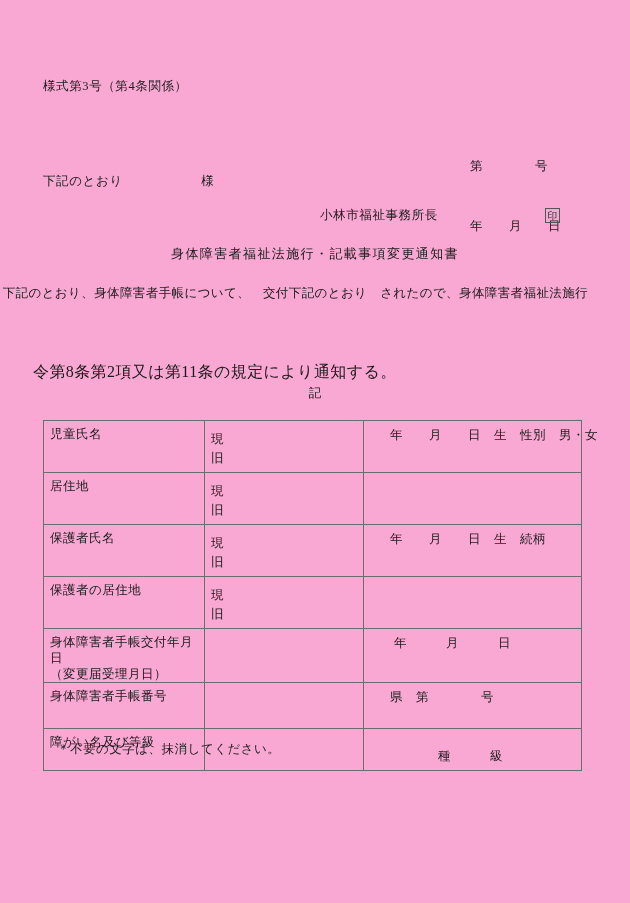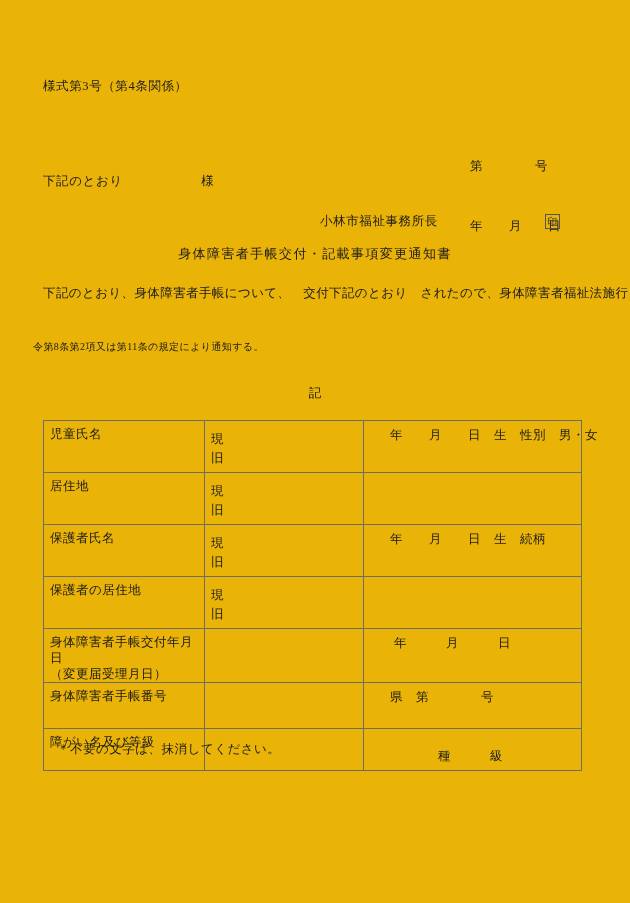--- a/index.html
+++ b/index.html
@@ -8,21 +8,21 @@
     background: #ffffff;
   }
   body {
     font-family: "Liberation Serif", "DejaVu Serif", serif;
     color: #1a1a1a;
   }
   #page {
     position: relative;
     width: 630px;
     height: 903px;
-    background: #eab308;
+    background: #f9a8d4;
     overflow: hidden;
   }
 
   .abs { position: absolute; }
 
   .form-no {
     left: 43px;
     top: 78px;
     font-size: 12.5px;
     letter-spacing: 0.6px;
@@ -48,21 +48,20 @@
 
   .issuer-row {
     left: 320px;
     top: 207px;
     width: 240px;
     font-size: 12.5px;
     display: flex;
     align-items: center;
     justify-content: space-between;
     letter-spacing: 0.6px;
-    margin-top: 6px;
   }
   .seal-box {
     width: 15px;
     height: 15px;
     border: 1px solid #555;
     font-size: 10px;
     line-height: 14px;
     text-align: center;
     color: #333;
     box-sizing: border-box;
@@ -82,36 +81,37 @@
     left: 43px;
     top: 283px;
     width: 545px;
     font-size: 12.5px;
   }
   .para-line {
     display: flex;
     align-items: center;
     white-space: pre;
     letter-spacing: 0.4px;
+    justify-content: flex-end;
   }
   .para-indent { display: inline-block; width: 14px; }
   .stack {
     display: inline-flex;
     flex-direction: row;
     align-items: center;
     justify-content: center;
     min-width: 130px;
     line-height: 21px;
   }
   .stack span { white-space: nowrap; }
 
   .clause {
     left: 33px;
-    top: 340px;
-    font-size: 10px;
+    top: 362px;
+    font-size: 16px;
     letter-spacing: 0.4px;
     white-space: nowrap;
   }
 
   .ki-mark {
     left: 0;
     top: 385px;
     width: 630px;
     text-align: center;
     font-size: 12.5px;
@@ -198,21 +198,21 @@
     <div>年　　月　　日</div>
   </div>
 
   <div class="abs addressee">下記のとおり　　　　　　様</div>
 
   <div class="abs issuer-row">
     <span>小林市福祉事務所長</span>
     <span class="seal-box">印</span>
   </div>
 
-  <div class="abs doc-title">身体障害者手帳交付・記載事項変更通知書</div>
+  <div class="abs doc-title">身体障害者福祉法施行・記載事項変更通知書</div>
 
   <div class="abs para">
     <div class="para-line">
       <span class="para-indent"></span>
       <span>下記のとおり、身体障害者手帳について、</span>
       <span class="stack">
         <span>交付</span>
         <span>下記のとおり</span>
       </span>
       <span>されたので、身体障害者福祉法施行</span>

